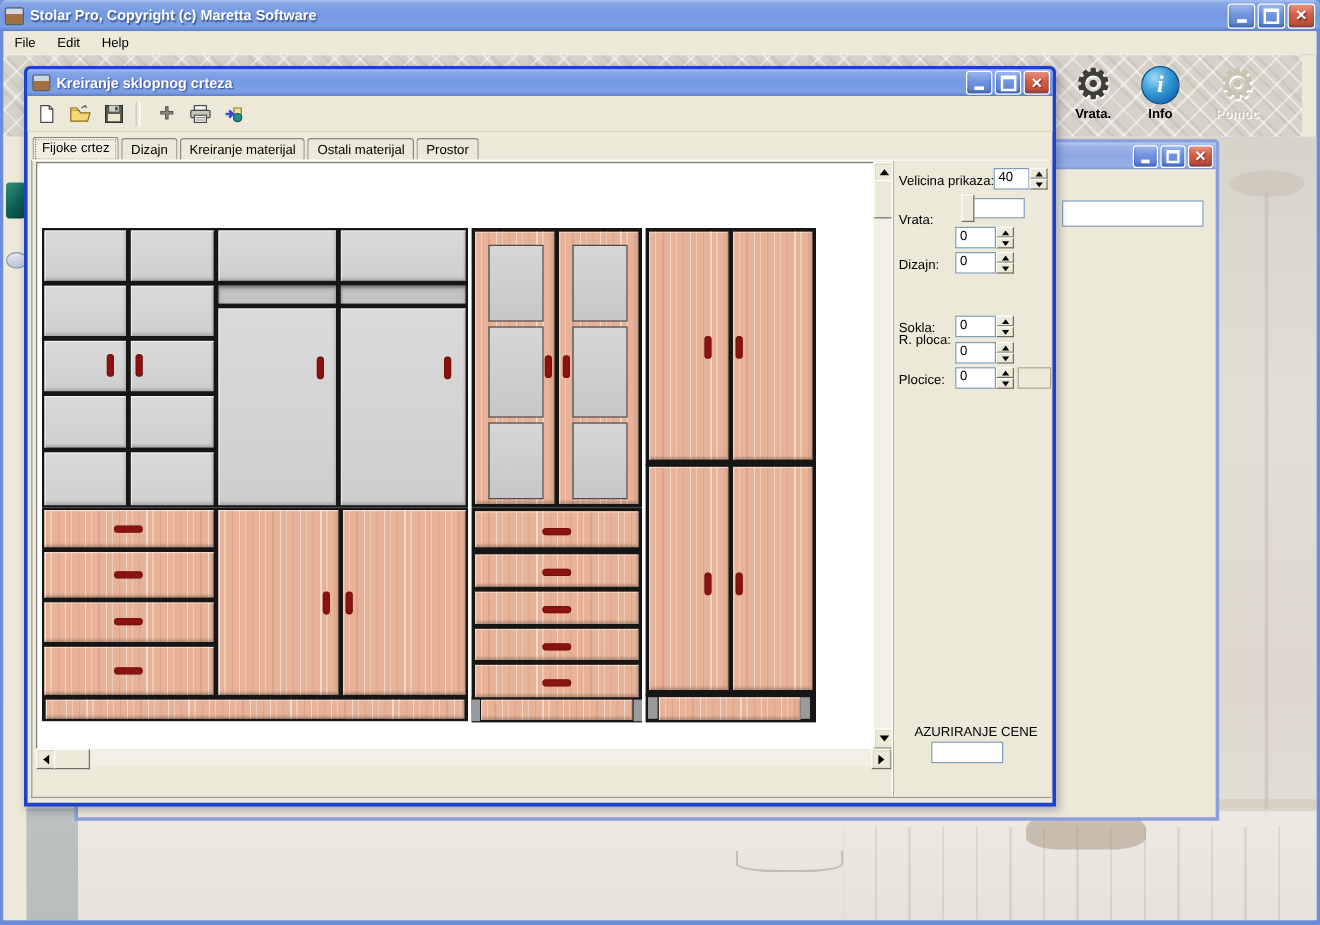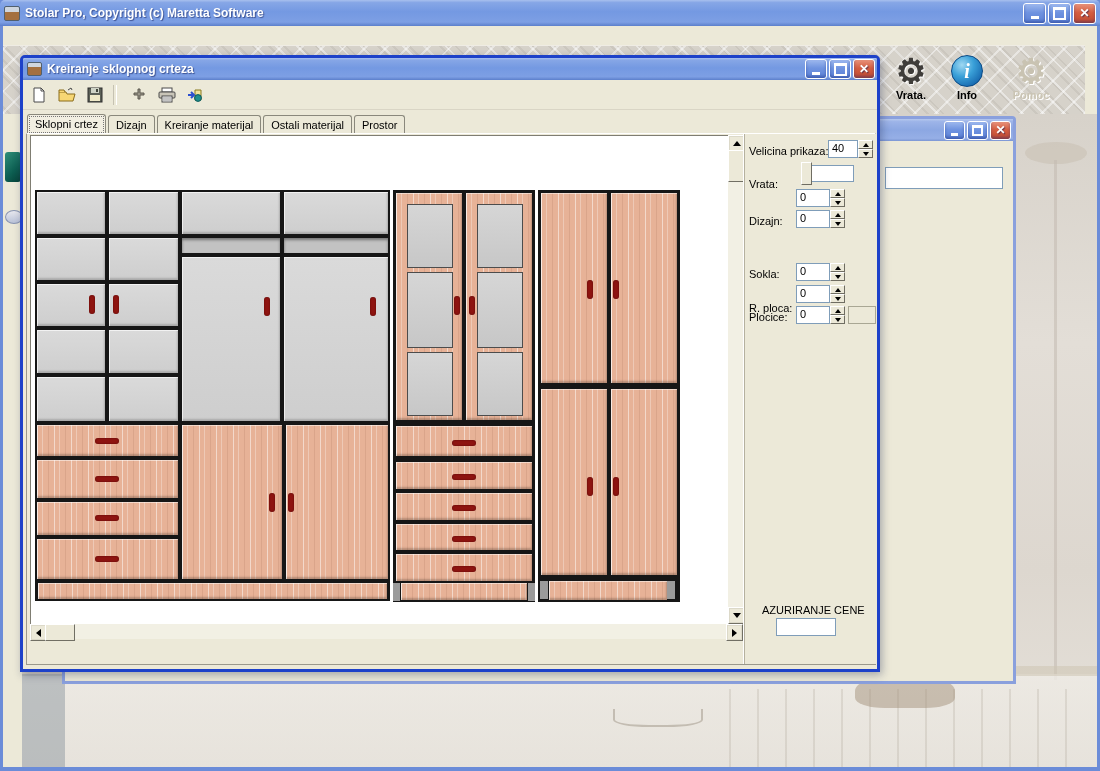--- a/index.html
+++ b/index.html
@@ -119,20 +119,25 @@
     <span class="tb-btn">
         <span class="glyph-max"></span>
       </span>
     <span class="tb-btn close" style="margin-right:4px;">
         <span class="glyph-x">✕</span>
       </span>
   </div>
 
   <div class="abs" style="left:3px;top:26px;width:1094px;height:741px;background:#ece9d8;">
 
+    <div class="abs menubar" style="left:0;top:0;width:1094px;height:19px;">
+      <span class="menu-item">File</span>
+      <span class="menu-item">Edit</span>
+      <span class="menu-item">Help</span>
+    </div>
 
     <div class="abs toolstrip" style="left:0;top:19px;width:1082px;height:69px;">
       <div class="abs qbtn" style="right:146px;top:8px;">
         <div class="qicon">
             <span class="gear">⚙</span>
           </div>
         <div class="qlabel">Vrata.</div>
       </div>
       <div class="abs qbtn" style="right:90px;top:8px;">
         <div class="qicon">
@@ -239,21 +244,21 @@
         <span class="tool-ico">
           <svg width="18" height="16" viewBox="0 0 18 16">
               <path d="M9 3h6v10H9z" fill="#f0e39a" stroke="#8a7a20"></path>
               <path d="M2 8h6M5 5l3 3-3 3" fill="none" stroke="#2b4fd0" stroke-width="2"></path>
               <circle cx="12" cy="11" r="3.4" fill="#1e8f8f" stroke="#0c5a5a"></circle>
             </svg>
         </span>
       </div>
 
       <div class="tabstrip" style="height:24px;">
-        <span class="tab active">Sklopni crtez</span>
+        <span class="tab active">Fijoke crtez</span>
         <span class="tab">Dizajn</span>
         <span class="tab">Kreiranje materijal</span>
         <span class="tab">Ostali materijal</span>
         <span class="tab">Prostor</span>
       </div>
 
       <div class="abs tabbody" style="left:3px;top:75px;width:848px;height:530px;">
 
         <div class="abs canvas" style="left:3px;top:1px;width:698px;height:489px;overflow:hidden;">
           <div id="drawing" style="left:4px;top:54px;width:647px;height:412px;">
@@ -397,21 +402,21 @@
           <span class="numbox" style="left:52px;top:129px;">0</span>
           <span class="spin" style="left:86px;top:129px;">
               <span class="sbn">
                 <i class="mini-up"></i>
               </span>
               <span class="sbn">
                 <i class="mini-dn"></i>
               </span>
             </span>
 
-          <span class="lbl" style="left:5px;top:168px;">R. ploca:</span>
+          <span class="lbl" style="left:5px;top:144px;">R. ploca:</span>
           <span class="numbox" style="left:52px;top:151px;">0</span>
           <span class="spin" style="left:86px;top:151px;">
               <span class="sbn">
                 <i class="mini-up"></i>
               </span>
               <span class="sbn">
                 <i class="mini-dn"></i>
               </span>
             </span>
 

